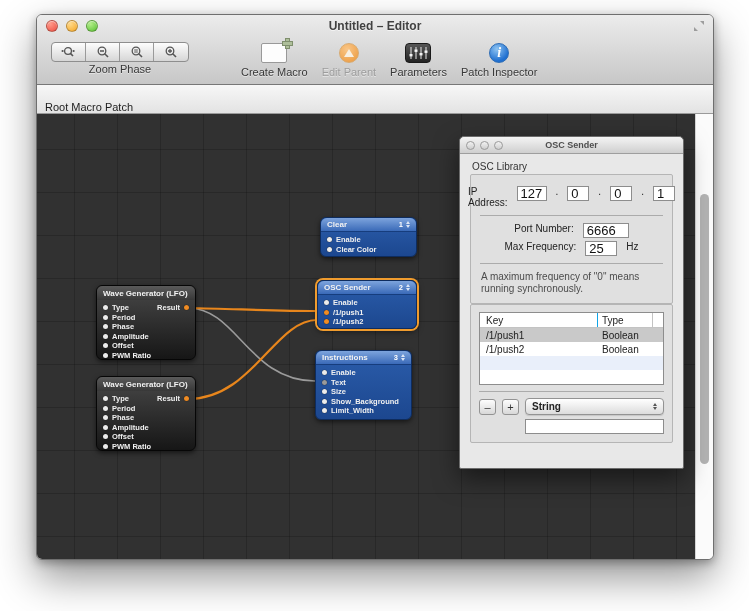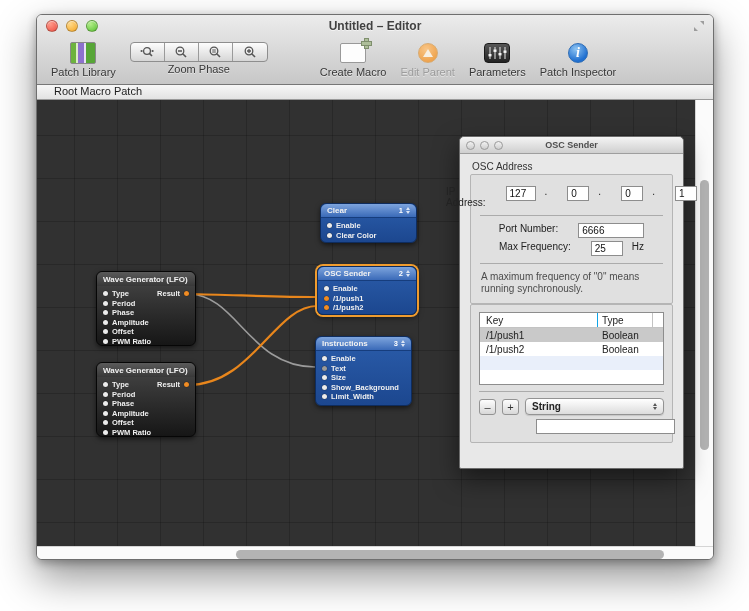--- a/index.html
+++ b/index.html
@@ -48,22 +48,22 @@
   .pageicon .fold { position:absolute; right:-1px; bottom:-1px; width:0; height:0;
     border-left:7px solid transparent; border-bottom:7px solid #c9c9c9; }
   .paramicon { width:26px; height:20px; border-radius:4px; background:linear-gradient(#565656,#232323); border:1px solid #1a1a1a;
     display:flex; align-items:center; justify-content:center; }
   .inspicon { width:20px; height:20px; border-radius:50%; border:1px solid #2d6cb5;
     background:radial-gradient(circle at 38% 28%, #8ec4f2, #1f6fd0 70%);
     color:#fff; font-family:"Liberation Serif",serif; font-style:italic; font-weight:bold;
     font-size:14px; display:flex; align-items:center; justify-content:center; }
 
   
-  .crumbbar { height:15px; background:linear-gradient(#f7f7f7,#e3e3e3); border-bottom:1px solid #9a9a9a;
-    display:flex; align-items:flex-start; padding-left:17px; font-size:11px; color:#1d1d1d; }
+  .crumbbar { height:29px; background:linear-gradient(#f7f7f7,#e3e3e3); border-bottom:1px solid #9a9a9a;
+    display:flex; align-items:flex-end; padding-left:8px; font-size:11px; color:#1d1d1d; }
 
   
   .content { display:flex; height:446px; }
   .canvas { position:relative; flex:1; background:#313131; overflow:hidden;
     background-image:linear-gradient(rgba(0,0,0,.18) 1px, transparent 1px),
                      linear-gradient(90deg, rgba(0,0,0,.18) 1px, transparent 1px);
     background-size:43px 43px; background-position:-6px -8px; }
   .vscroll { width:18px; background:#fbfbfb; border-left:1px solid #d5d5d5; position:relative; }
   .vthumb { position:absolute; left:4px; top:80px; width:9px; height:270px; border-radius:5px; background:#b3b3b3; }
   .hscroll { height:15px; background:#fbfbfb; border-top:1px solid #d5d5d5; position:relative; }
@@ -115,22 +115,22 @@
     background:linear-gradient(#ffffff,#dcdcdc); display:flex; align-items:center;
     padding:0 6px; font-size:10px; font-weight:bold; color:#222; box-shadow:0 1px 1px rgba(0,0,0,.12); }
   .popup .cap { flex:1; }
   .popup .ud .up { border-bottom:3px solid #555; }
   .popup .ud .dn { border-top:3px solid #555; }
   .pbody { padding:3px 10px 0 10px; }
   .sectlabel { font-size:10px; color:#333; margin:4px 0 2px 2px; }
   .groupbox { background:#e0e0e0; border:1px solid #b5b5b5; border-radius:2px; padding:8px 9px; }
   .frow { display:flex; align-items:flex-start; justify-content:center; gap:9px; margin:3px 0; }
   .flabel { color:#222; }
-  input.fld { border:1px solid #8d8d8d; background:#fff; height:15px; font-size:10px;
-    font-family:"Liberation Sans",sans-serif; padding:4px 3px; color:#111;margin-left:11px; }
+  input.fld { border:1px solid #8d8d8d; background:#fff; height:15px; font-size:13px;
+    font-family:"Liberation Sans",sans-serif; padding:4px 3px; color:#111; }
   .ipfld { width:30px; } .ipfld2 { width:22px; }
   .divider { border-top:1px solid #ababab; margin:7px 0; }
   .note { font-size:10px; color:#4c4c4c; line-height:12px; padding:0 1px; }
   .argtable { background:#fff; border:1px solid #8d8d8d; }
   .trow { display:flex; height:14px; align-items:center; font-size:10px; }
   .trow .c1 { width:118px; padding-left:6px; }
   .trow .c2 { flex:1; padding-left:4px; }
   .thead { height:15px; border-bottom:1px solid #c3c3c3; font-weight:normal; background:#fff; }
   .thead .c1 { border-right:1px solid #0ea5e9; height:100%; display:flex; align-items:center; }
   .thead .c2 { border-right:1px solid #c3c3c3; height:100%; display:flex; align-items:center; }
@@ -156,26 +156,20 @@
         <span class="g"></span>
       </div>
       <div class="wtitle">Untitled – Editor</div>
       <svg class="fsicon" viewBox="0 0 12 12">
         <path d="M11 1 L7 1 L11 5 Z" fill="#777"></path>
           <path d="M1 11 L1 7 L5 11 Z" fill="#777"></path>
       </svg>
     </div>
 
     <div class="toolbar">
-      <div class="titem">
-        <div class="ic">
-            <span class="books"></span>
-          </div>
-        <span class="lb">Patch Library</span>
-      </div>
 
       <div class="zl-wrap">
         <div class="seg">
           <button>
             <svg width="15" height="14" viewBox="0 0 15 14">
               <circle cx="7" cy="6" r="3.4" fill="none" stroke="#555" stroke-width="1.3"></circle>
               <line x1="9.4" y1="8.4" x2="12" y2="11" stroke="#555" stroke-width="1.6"></line>
               <circle cx="1.6" cy="6" r="1.1" fill="#555"></circle>
                 <circle cx="12.6" cy="6" r="1.1" fill="#555"></circle>
             </svg>
@@ -446,36 +440,36 @@
       <div class="ptl">
         <span></span>
         <span></span>
         <span></span>
       </div>
       <span class="ptitle">OSC Sender</span>
     </div>
 
 
     <div class="pbody">
-      <div class="sectlabel">OSC Address</div>
+      <div class="sectlabel">OSC Library</div>
       <div class="groupbox">
         <div class="frow">
           <span class="flabel">IP Address:</span>
           <input class="fld ipfld" value="127" style="">
           <span>.</span>
           <input class="fld ipfld2" value="0" style="">
           <span>.</span>
           <input class="fld ipfld2" value="0" style="">
           <span>.</span>
           <input class="fld ipfld2" value="1" style="">
         </div>
         <div class="divider"></div>
         <div class="frow">
           <span class="flabel">Port Number:</span>
-          <input class="fld" style="width: 66px;" value="6666">
+          <input class="fld" style="width: 46px;" value="6666">
         </div>
         <div class="frow">
           <span class="flabel">Max Frequency:</span>
           <input class="fld" style="width: 32px;" value="25">
           <span class="flabel">Hz</span>
         </div>
         <div class="divider"></div>
         <div class="note">
           <span>A maximum frequency of "0" means</span><br>
           <span>running synchronously.</span>

